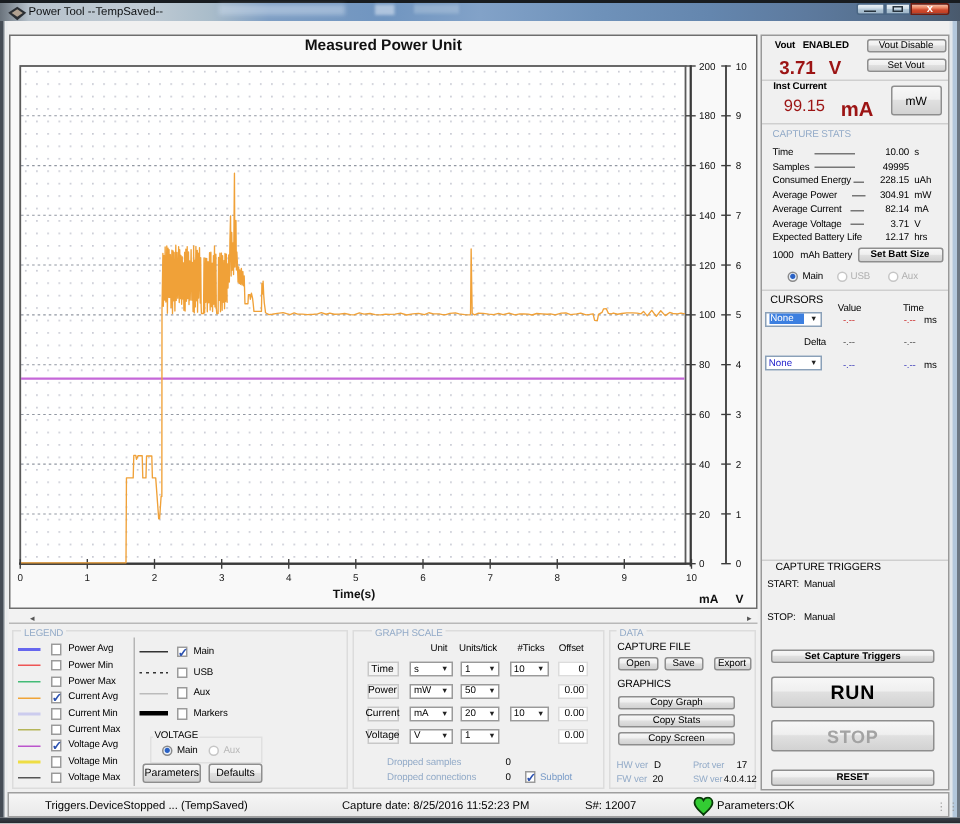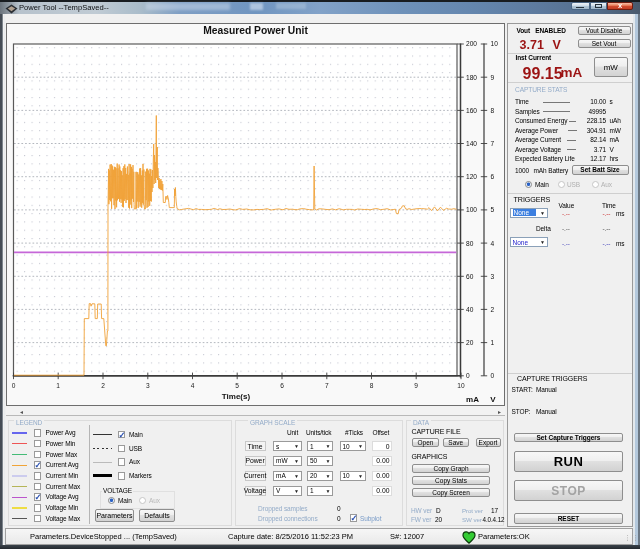--- a/index.html
+++ b/index.html
@@ -138,21 +138,21 @@
 <div class="ab" style="left:20px;top:407.5px;font-size:6px;color:#555">◂</div>
 <div class="ab" style="left:498px;top:407.5px;font-size:6px;color:#555">▸</div>
 <div class="ab" style="left:506.5px;top:23px;width:126.5px;height:504px;background:#f0f0f0;border:1px solid #999"></div>
 <div class="t" style="left:516.5px;top:26.5px;font-weight:bold">Vout&nbsp;&nbsp;&nbsp;ENABLED</div>
 <div class="btn" style="left:577.5px;top:25.5px;width:53px;height:9px">Vout Disable</div>
 <div class="ab" style="left:519.5px;top:37.5px;font-size:12.5px;font-weight:bold;color:#9c1414">3.71</div>
 <div class="ab" style="left:552.5px;top:37.5px;font-size:12.5px;font-weight:bold;color:#9c1414">V</div>
 <div class="btn" style="left:577.5px;top:38.5px;width:53px;height:9px">Set Vout</div>
 <div class="sep" style="left:508px;top:52.5px;width:124px"></div>
 <div class="t" style="left:515.5px;top:53.5px;font-weight:bold">Inst Current</div>
-<div class="ab" style="left:522.5px;top:64.5px;font-size:16px;font-weight:bold;color:#9c1414">99.15</div>
+<div class="ab" style="left:522.5px;top:64.5px;font-size:11px;font-weight:normal;color:#9c1414">99.15</div>
 <div class="ab" style="left:560.5px;top:64.5px;font-size:13.5px;font-weight:bold;color:#9c1414">mA</div>
 <div class="btn" style="left:593.5px;top:57px;width:34.5px;height:20px;font-size:8px">mW</div>
 <div class="sep" style="left:508px;top:81.5px;width:124px"></div>
 <div class="t lb" style="left:515px;top:85.5px;font-size:6.6px">CAPTURE STATS</div>
 <div class="t" style="left:515px;top:98.2px">Time</div>
 <div class="t" style="left:566px;top:98.2px;width:40px;text-align:right">10.00</div>
 <div class="t" style="left:609.5px;top:98.2px">s</div>
 <div class="dash" style="left:543px;top:101.6px;width:27px"></div>
 <div class="t" style="left:515px;top:107.7px">Samples</div>
 <div class="t" style="left:566px;top:107.7px;width:40px;text-align:right">49995</div>
@@ -179,21 +179,21 @@
 <div class="t" style="left:515px;top:166.5px">1000</div>
 <div class="t" style="left:533.5px;top:166.5px">mAh Battery</div>
 <div class="btn" style="left:571.5px;top:165px;width:57px;height:9.5px;font-weight:bold">Set Batt Size</div>
 <div class="rad on" style="left:524.5px;top:180.5px"></div>
 <div class="t" style="left:535px;top:180.5px">Main</div>
 <div class="rad dis" style="left:557.5px;top:180.5px"></div>
 <div class="t" style="left:567px;top:180.5px;color:#b0b0b0">USB</div>
 <div class="rad dis" style="left:591.5px;top:180.5px"></div>
 <div class="t" style="left:601px;top:180.5px;color:#b0b0b0">Aux</div>
 <div class="sep" style="left:508px;top:192.5px;width:124px"></div>
-<div class="t" style="left:513.5px;top:194.5px;font-size:7.2px">TRIGGERS</div>
+<div class="t" style="left:513.5px;top:194.5px;font-size:7.2px">CURSORS</div>
 <div class="t" style="left:558.5px;top:201.5px">Value</div>
 <div class="t" style="left:602px;top:201.5px">Time</div>
 <div class="combo" style="left:509.5px;top:207.5px;width:38px;height:10px">
     <span style="background:#3c7fe0;color:#fff;padding:0 7px 0 1px">None</span>
     <span class="ar">▼</span>
   </div>
 <div class="t" style="left:562px;top:209.5px;color:#cc3333">-.--</div>
 <div class="t" style="left:602.5px;top:209.5px;color:#cc3333">-.--</div>
 <div class="t" style="left:616px;top:209.5px">ms</div>
 <div class="t" style="left:536px;top:224.5px">Delta</div>
@@ -308,19 +308,19 @@
 <div class="btn" style="left:412px;top:487.5px;width:78px;height:9px">Copy Screen</div>
 <div class="t lb" style="left:411px;top:506.5px">HW ver</div>
 <div class="t" style="left:436px;top:506.5px">D</div>
 <div class="t lb" style="left:462px;top:506.5px;font-size:6.2px">Prot ver</div>
 <div class="t" style="left:491px;top:506.5px">17</div>
 <div class="t lb" style="left:411px;top:516px">FW ver</div>
 <div class="t" style="left:435px;top:516px">20</div>
 <div class="t lb" style="left:462px;top:516px;font-size:6.2px">SW ver</div>
 <div class="t" style="left:482.5px;top:516px;font-size:6.3px">4.0.4.12</div>
 <div class="ab" style="left:5.3px;top:527.5px;width:627.7px;height:17.5px;background:linear-gradient(#f6f6f6,#e9e9e9);border:1px solid #9f9f9f"></div>
-<div class="ab" style="left:30px;top:532px;font-size:7.5px;color:#000">Parameters.DeviceStopped ... (TempSaved)</div>
+<div class="ab" style="left:30px;top:532px;font-size:7.5px;color:#000">Triggers.DeviceStopped ... (TempSaved)</div>
 <div class="ab" style="left:228px;top:532px;font-size:7.5px;color:#000">Capture date: 8/25/2016 11:52:23 PM</div>
 <div class="ab" style="left:390px;top:532px;font-size:7.5px;color:#000">S#: 12007</div>
 <svg class="ab" style="left:462px;top:530.5px" width="14" height="13" viewBox="0 0 14 13">
     <path d="M7 12.2 C5 10 1 7.4 1 4.2 C1 1.8 2.8 0.8 4.2 0.8 C5.6 0.8 6.6 1.7 7 2.5 C7.4 1.7 8.4 0.8 9.8 0.8 C11.2 0.8 13 1.8 13 4.2 C13 7.4 9 10 7 12.2 Z" fill="#33cc33" stroke="#0a3a0a" stroke-width="1.2"></path>
   </svg>
 <div class="ab" style="left:478px;top:532px;font-size:7.5px;color:#000">Parameters:OK</div>
 <div class="ab" style="left:624px;top:534px;font-size:7px;color:#999;letter-spacing:1px">⋮⋮</div>
 </body></html>

